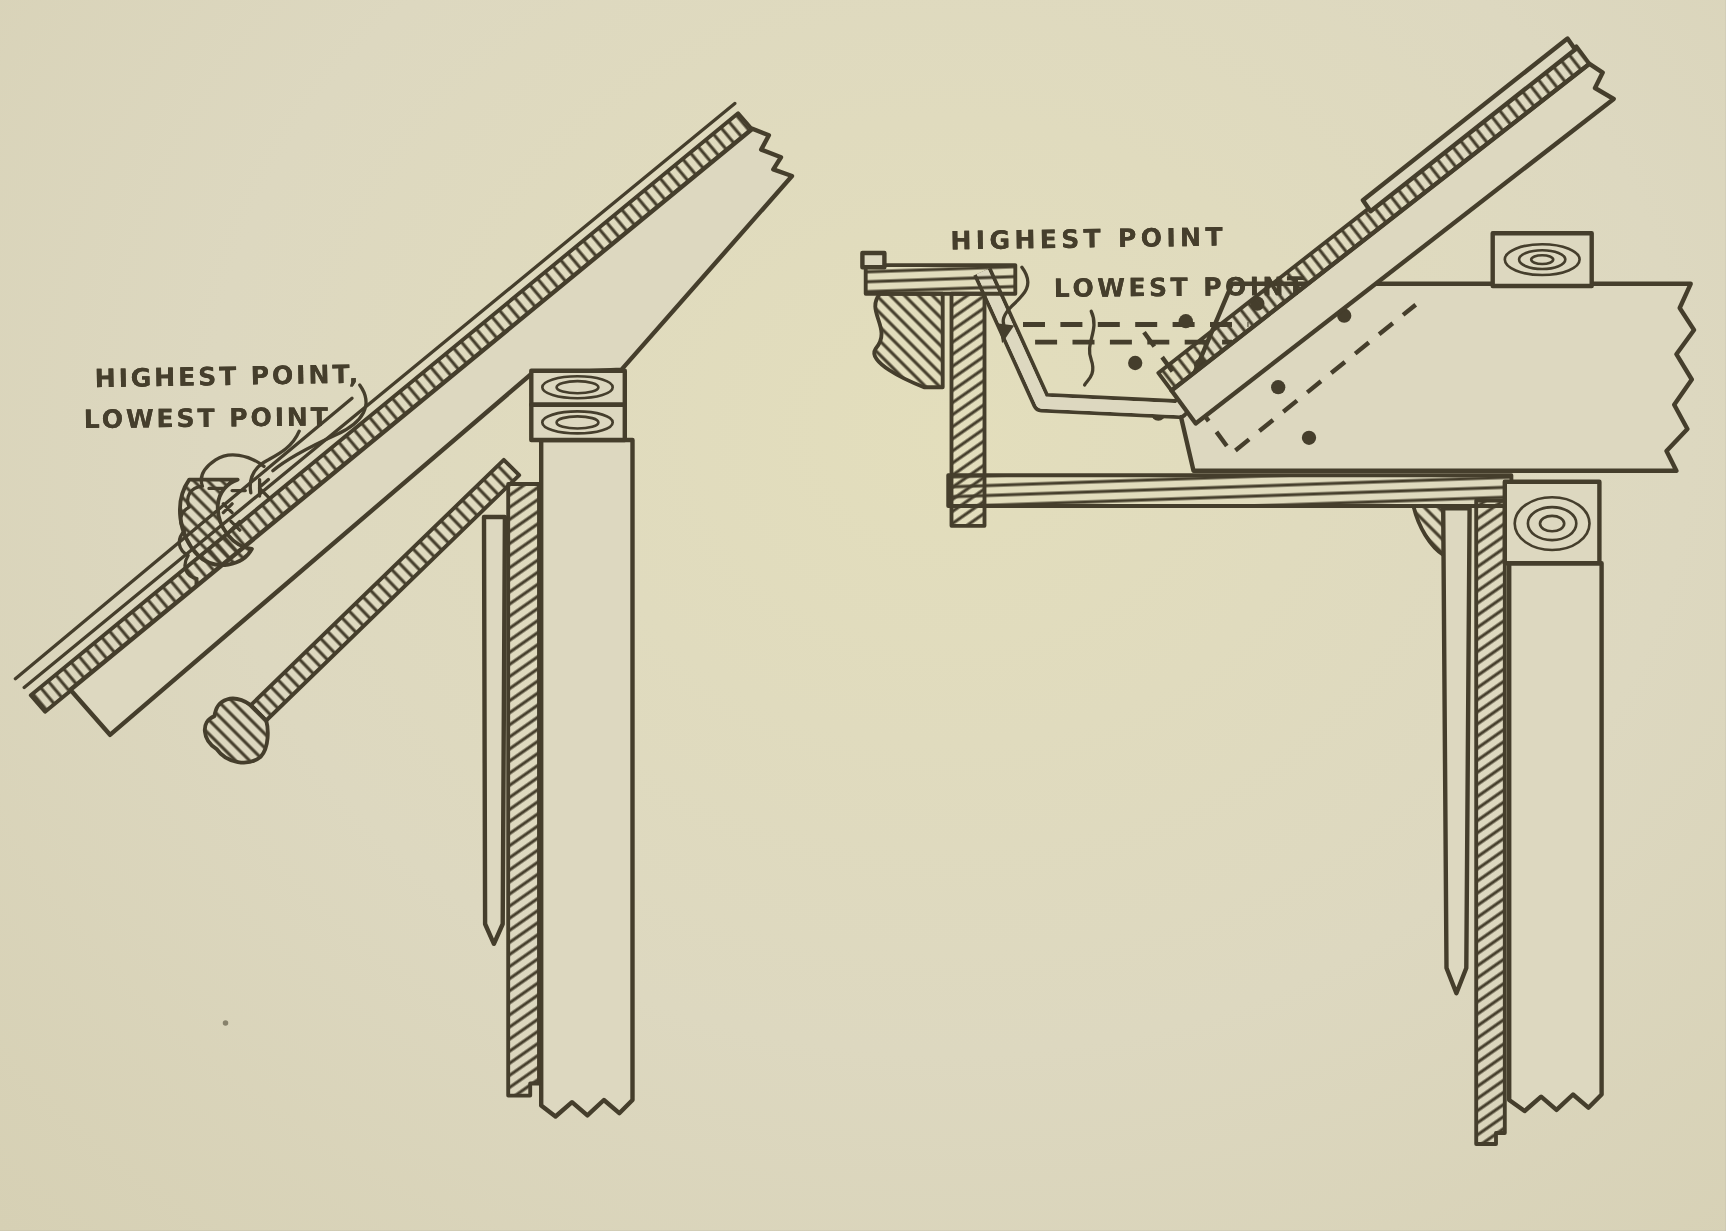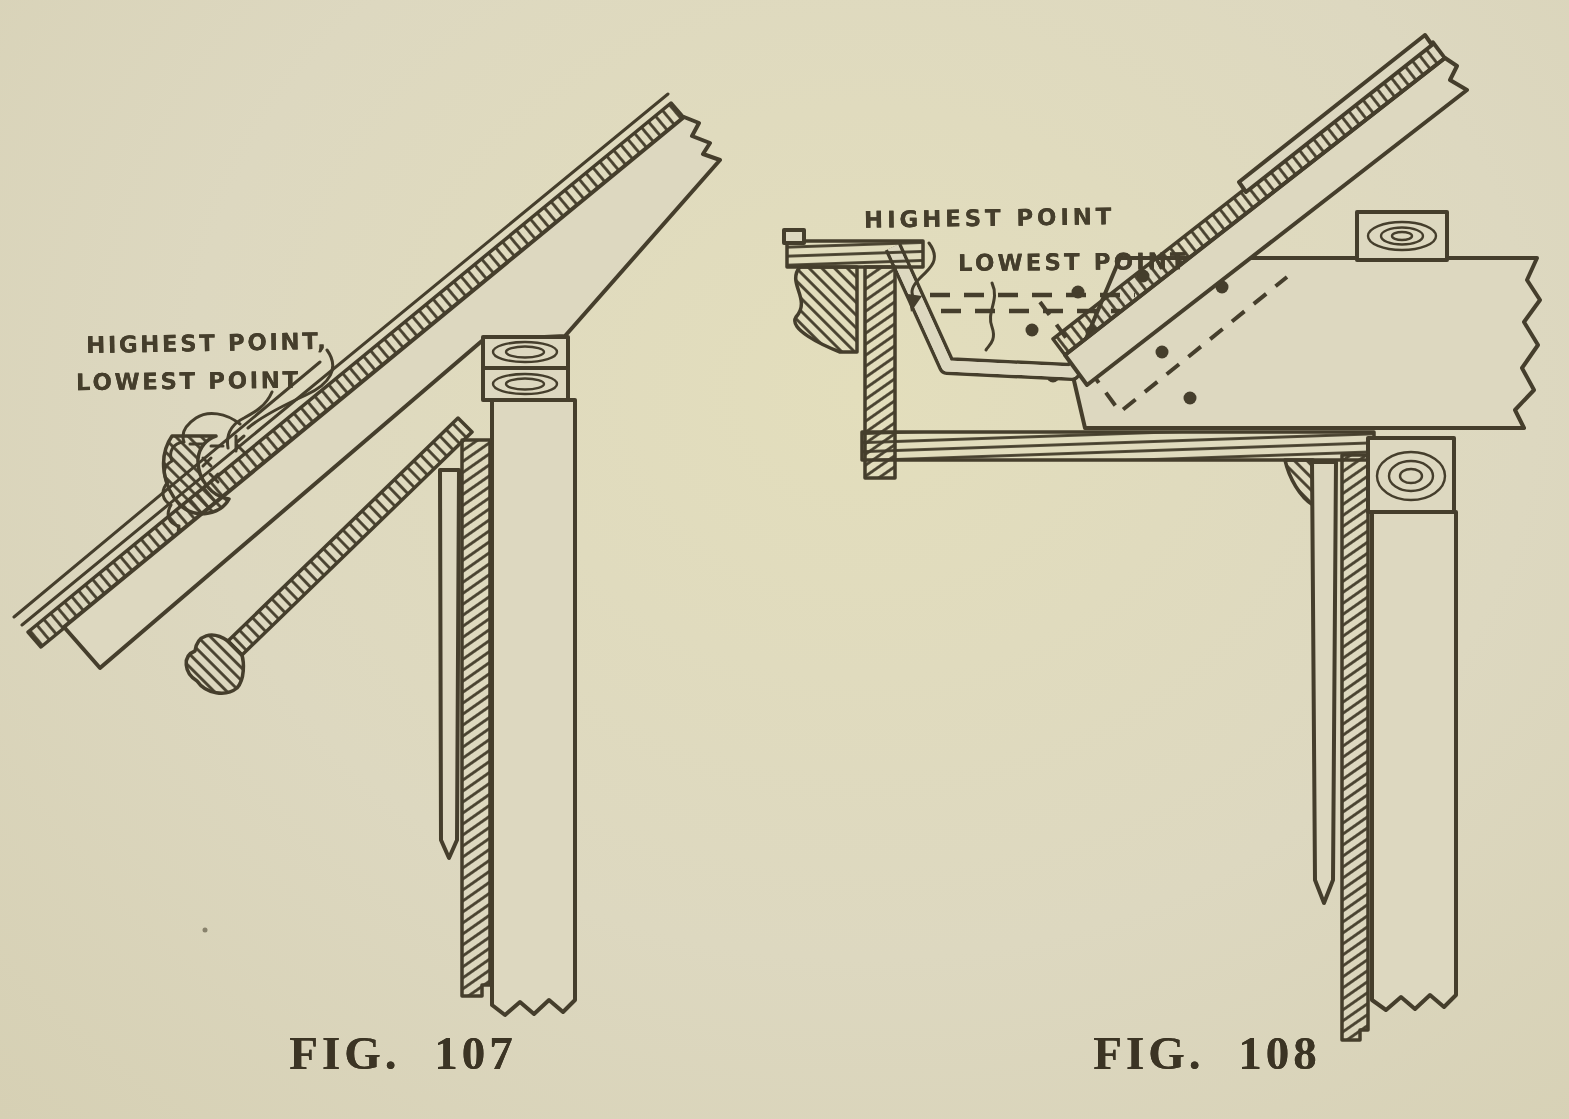--- a/index.html
+++ b/index.html
@@ -185,16 +185,14 @@
       </g>
     </g>
   </svg>
 
   <div class="hand" style="left:86px; top:330px; transform:rotate(-1deg);">HIGHEST POINT,</div>
   <div class="hand" style="left:76px; top:368px; transform:rotate(-0.6deg);">LOWEST POINT</div>
 
   <div class="hand" style="left:864px; top:205px; letter-spacing:3.8px; transform:rotate(-0.8deg);">HIGHEST POINT</div>
   <div class="hand" style="left:958px; top:249px; letter-spacing:3px; transform:rotate(-0.5deg);">LOWEST POINT</div>
 
-  <div class="caption" style="left:268px; top:1026px;">FIG. 107</div>
-  <div class="caption" style="left:1072px; top:1026px;">FIG. 108</div>
 
 </div>
 
 </body></html>

